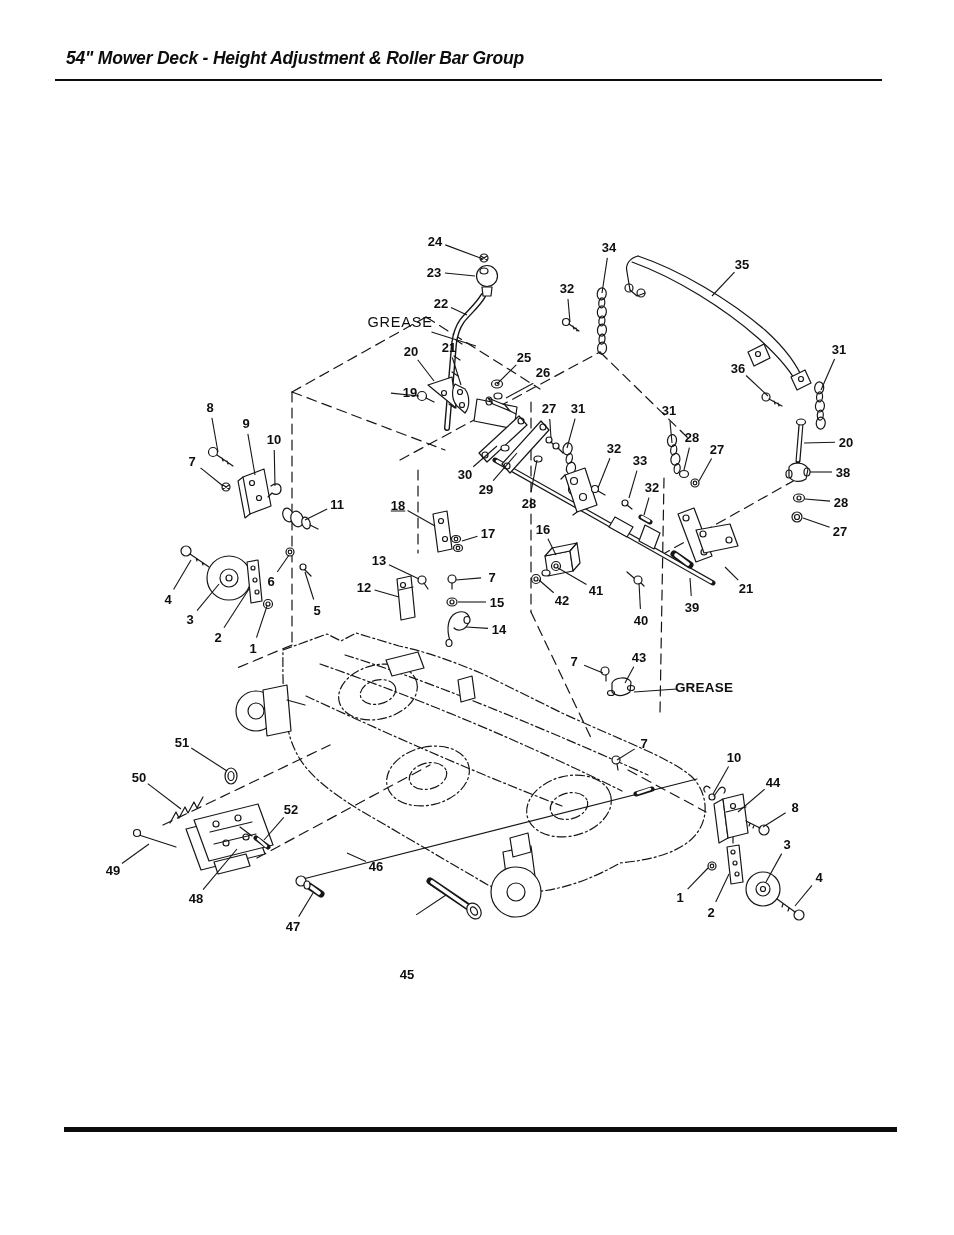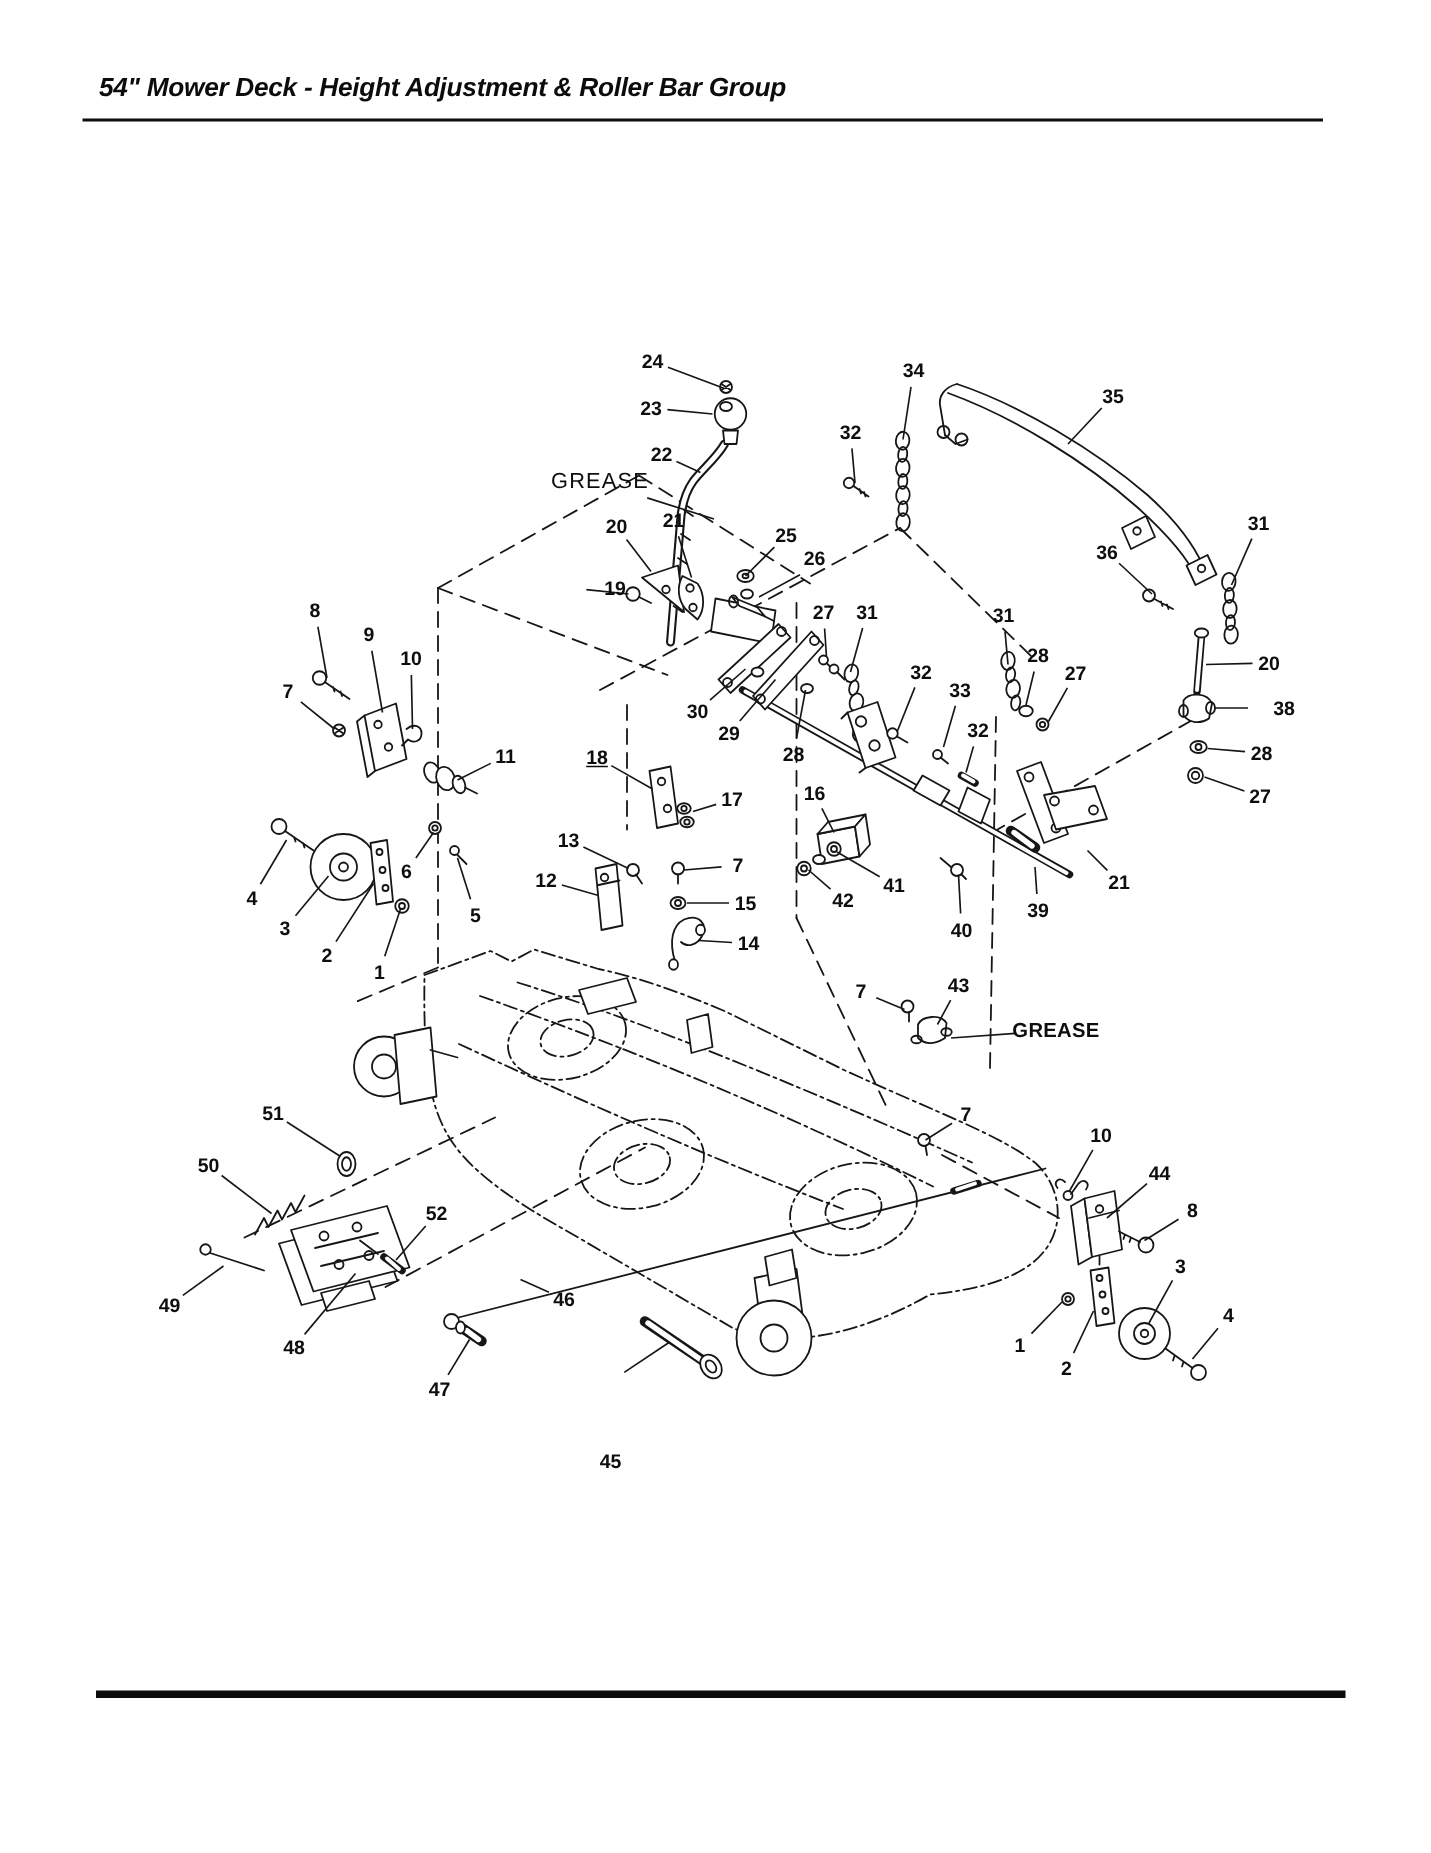--- a/index.html
+++ b/index.html
@@ -420,21 +420,21 @@
         <div class="callout" style="left: 449px; top: 347px;">21</div>
         <div class="callout" style="left: 380px; top: 392px; margin-left: 30px;">19</div>
         <div class="callout" style="left: 524px; top: 357px;">25</div>
         <div class="callout" style="left: 543px; top: 372px;">26</div>
         <div class="callout" style="left: 567px; top: 288px;">32</div>
         <div class="callout" style="left: 609px; top: 247px;">34</div>
         <div class="callout" style="left: 742px; top: 264px;">35</div>
         <div class="callout" style="left: 738px; top: 368px;">36</div>
         <div class="callout" style="left: 839px; top: 349px;">31</div>
         <div class="callout" style="left: 846px; top: 442px;">20</div>
-        <div class="callout" style="left: 843px; top: 472px; margin-left: 13px;">38</div>
+        <div class="callout" style="left: 843px; top: 472px;">38</div>
         <div class="callout" style="left: 841px; top: 502px;">28</div>
         <div class="callout" style="left: 840px; top: 531px;">27</div>
         <div class="callout" style="left: 669px; top: 410px;">31</div>
         <div class="callout" style="left: 692px; top: 437px;">28</div>
         <div class="callout" style="left: 717px; top: 449px;">27</div>
         <div class="callout" style="left: 549px; top: 408px;">27</div>
         <div class="callout" style="left: 578px; top: 408px;">31</div>
         <div class="callout" style="left: 465px; top: 474px;">30</div>
         <div class="callout" style="left: 486px; top: 489px; text-align: center;">29</div>
         <div class="callout" style="left: 529px; top: 503px;">28</div>

